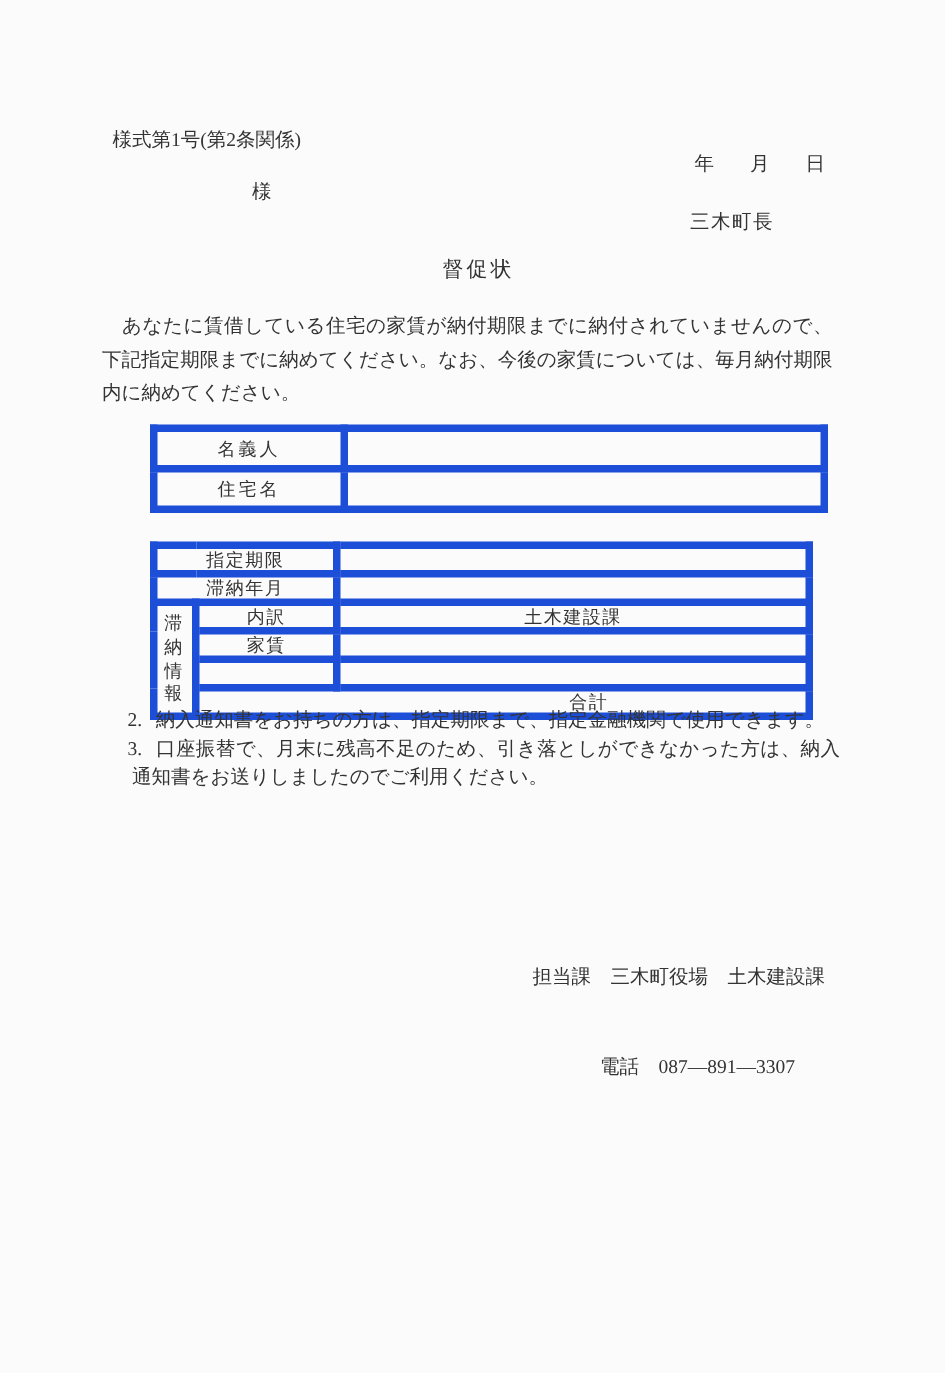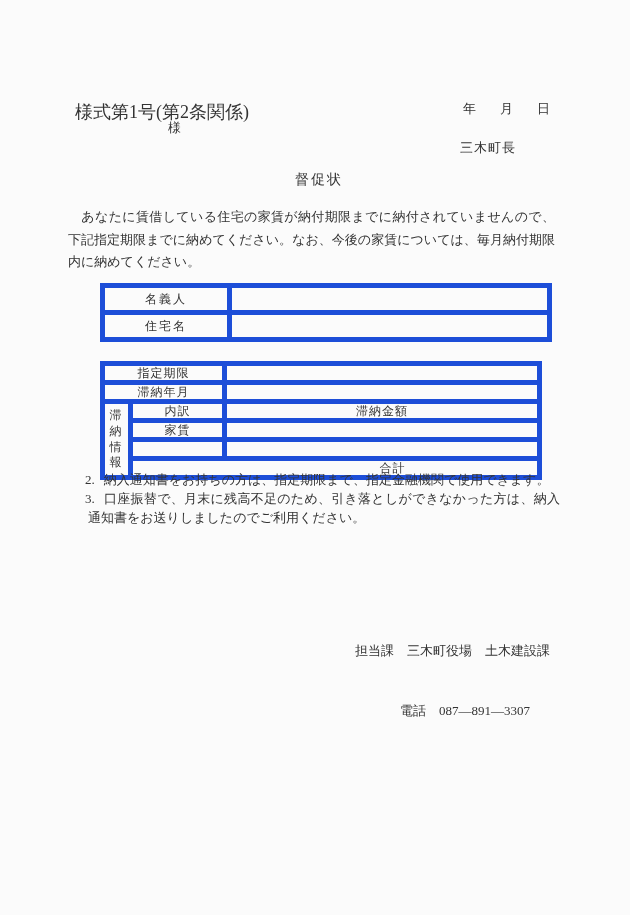--- a/index.html
+++ b/index.html
@@ -8,21 +8,21 @@
     background: #fbfbfb;
     font-family: "Liberation Serif", "DejaVu Serif", serif;
     color: #333;
     position: relative;
     overflow: hidden;
   }
   .page { position: absolute; inset: 0; }
 
   .form-number {
     position: absolute; left: 75px; top: 84px;
-    font-size: 18px; white-space: nowrap; margin-top: 16px;
+    font-size: 13px; white-space: nowrap;
   }
   .date-line {
     position: absolute; left: 463px; top: 100px;
     display: flex; gap: 24px; font-size: 13px;
   }
   .addressee {
     position: absolute; left: 168px; top: 119px;
     font-size: 13px;
   }
   .sender {
@@ -130,21 +130,21 @@
     </tr>
     <tr>
       <td class="lbl" colspan="2">滞納年月</td>
       <td></td>
     </tr>
     <tr>
       <td class="vert" rowspan="4">
         <div class="vert-inner">滞納情報</div>
       </td>
       <td class="lbl">内訳</td>
-      <td class="hdr">滞納金額</td>
+      <td class="hdr">土木建設課</td>
     </tr>
     <tr>
       <td class="lbl">家賃</td>
       <td></td>
     </tr>
     <tr>
       <td class="lbl"></td>
       <td></td>
     </tr>
     <tr>

